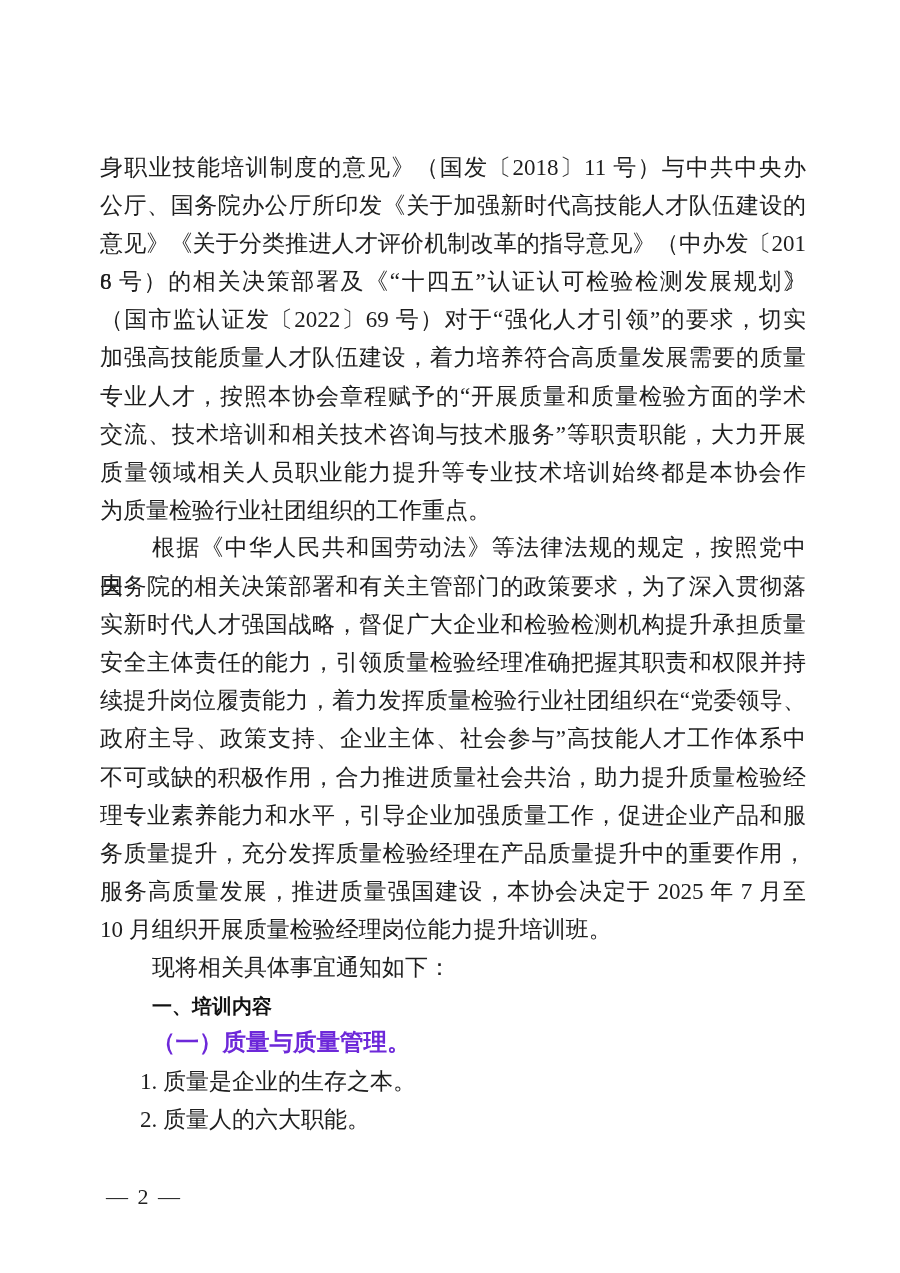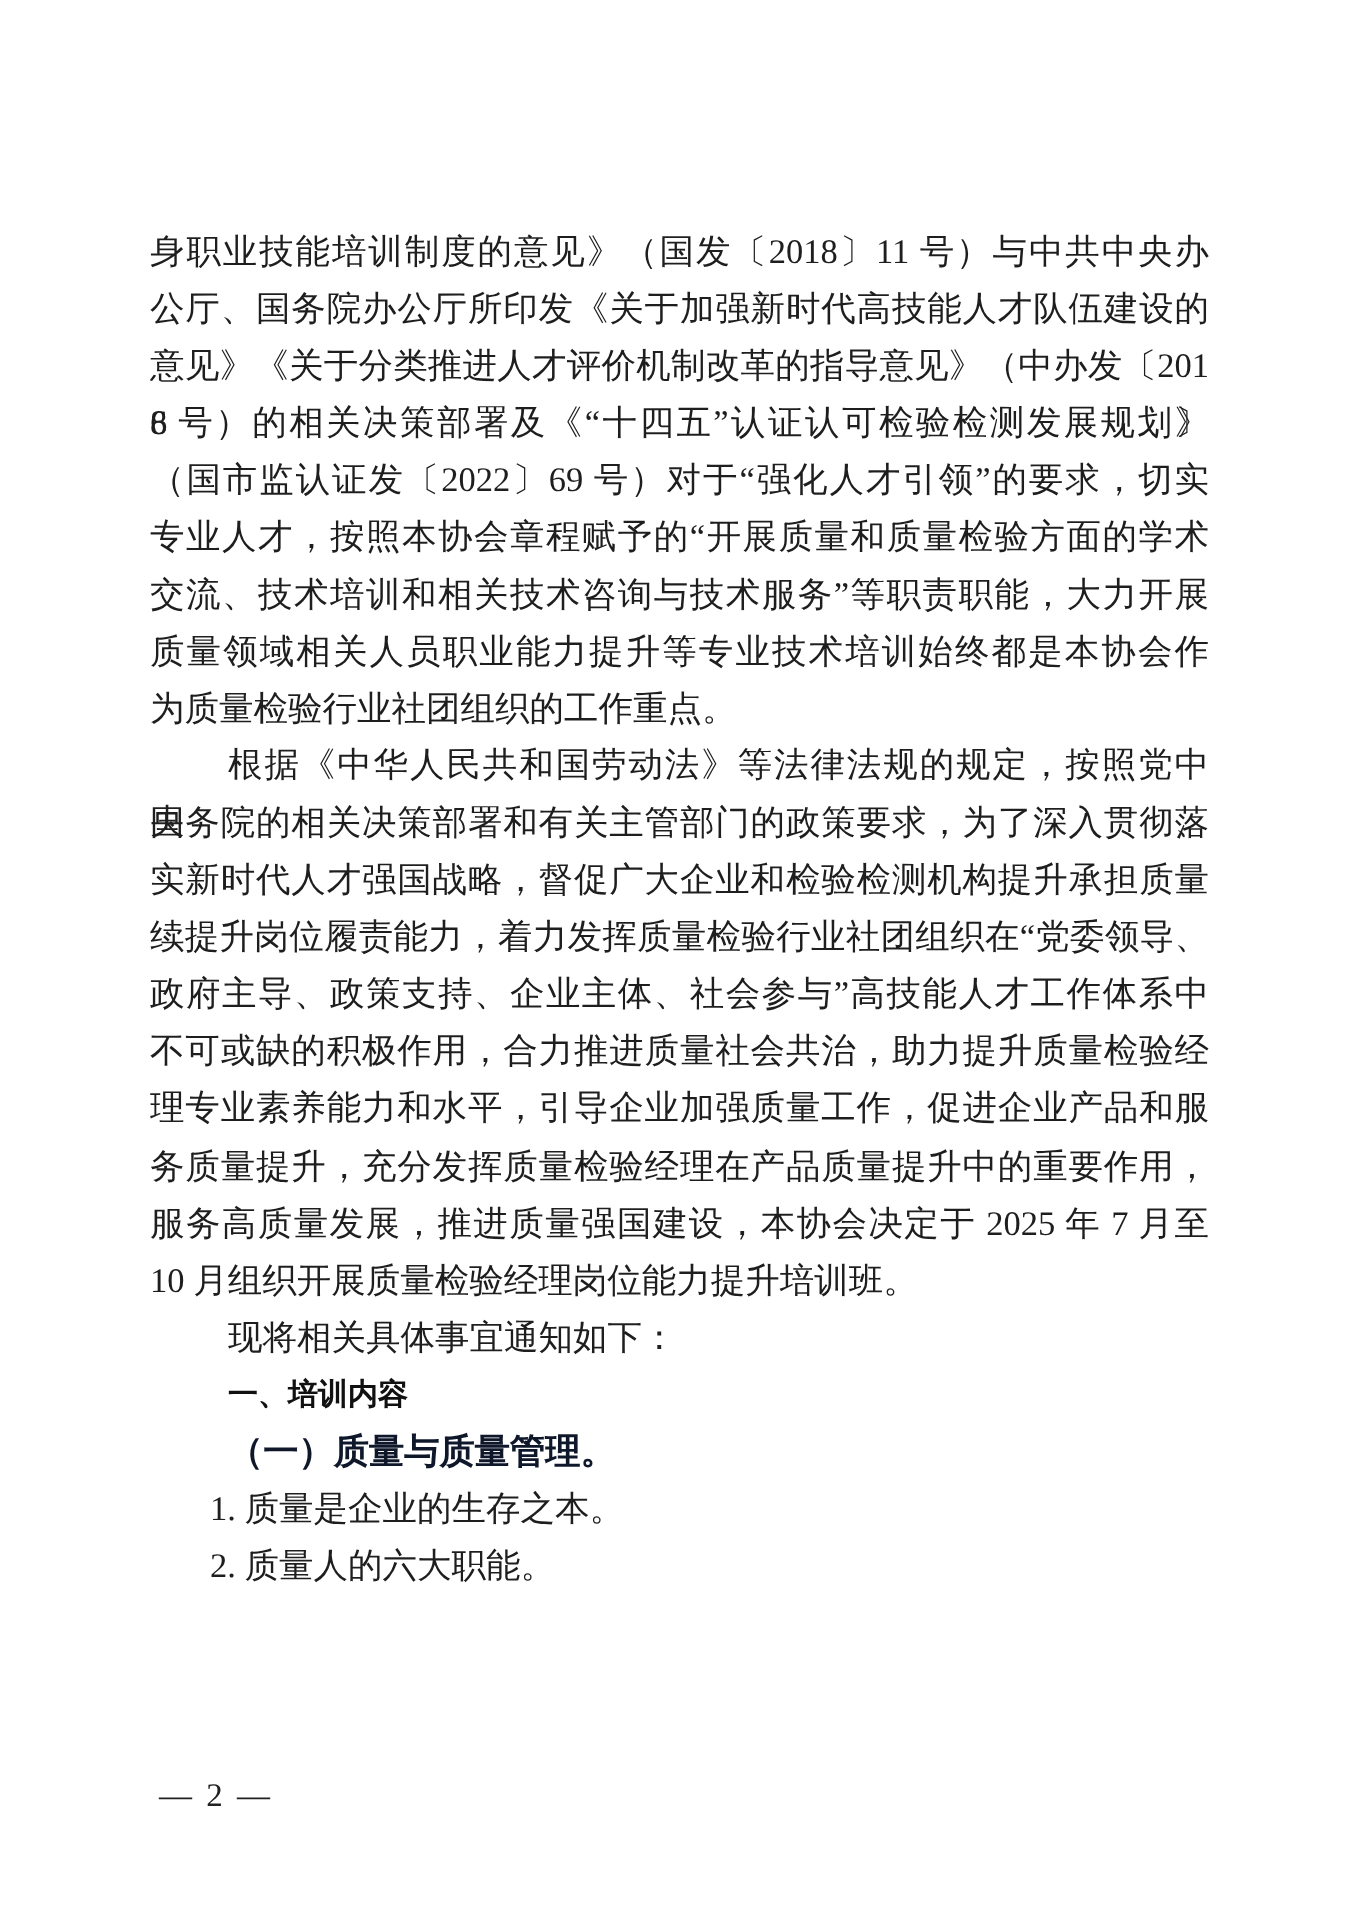--- a/index.html
+++ b/index.html
@@ -43,24 +43,24 @@
   .in { padding-left: 40px; }
   
   .h1 {
     font-family: "Liberation Sans", "DejaVu Sans", sans-serif;
     font-weight: bold;
     font-size: 20px;
     color: #111111;
   }
   
   .h2 {
-    font-family: Liberation Serif, serif;
+    font-family: Liberation Mono, monospace;
     font-weight: bold;
     font-size: 23.5px;
-    color: #0f172a;
+    color: #6d28d9;
   }
   .footer {
     position: absolute;
     left: 106px;
     top: 1184px;
     font-size: 22px;
     color: #222222;
     letter-spacing: 2px;
     font-family: "Liberation Serif", "DejaVu Serif", serif;
   }
@@ -68,27 +68,29 @@
 </head>
 <body>
 
 <div class="page">
   <div class="text-block">
     <div class="l j">身职业技能培训制度的意见》（国发〔2018〕11 号）与中共中央办</div>
     <div class="l j">公厅、国务院办公厅所印发《关于加强新时代高技能人才队伍建设的</div>
     <div class="l j">意见》《关于分类推进人才评价机制改革的指导意见》（中办发〔2018〕</div>
     <div class="l j">6 号）的相关决策部署及《“十四五”认证认可检验检测发展规划》</div>
     <div class="l j">（国市监认证发〔2022〕69 号）对于“强化人才引领”的要求，切实</div>
+    <div class="l j">加强高技能质量人才队伍建设，着力培养符合高质量发展需要的质量</div>
     <div class="l j">专业人才，按照本协会章程赋予的“开展质量和质量检验方面的学术</div>
     <div class="l j">交流、技术培训和相关技术咨询与技术服务”等职责职能，大力开展</div>
     <div class="l j">质量领域相关人员职业能力提升等专业技术培训始终都是本协会作</div>
     <div class="l">为质量检验行业社团组织的工作重点。</div>
     <div class="l j ip">根据《中华人民共和国劳动法》等法律法规的规定，按照党中央、</div>
     <div class="l j">国务院的相关决策部署和有关主管部门的政策要求，为了深入贯彻落</div>
     <div class="l j">实新时代人才强国战略，督促广大企业和检验检测机构提升承担质量</div>
+    <div class="l j">安全主体责任的能力，引领质量检验经理准确把握其职责和权限并持</div>
     <div class="l j">续提升岗位履责能力，着力发挥质量检验行业社团组织在“党委领导、</div>
     <div class="l j">政府主导、政策支持、企业主体、社会参与”高技能人才工作体系中</div>
     <div class="l j">不可或缺的积极作用，合力推进质量社会共治，助力提升质量检验经</div>
     <div class="l j">理专业素养能力和水平，引导企业加强质量工作，促进企业产品和服</div>
     <div class="l j">务质量提升，充分发挥质量检验经理在产品质量提升中的重要作用，</div>
     <div class="l j">服务高质量发展，推进质量强国建设，本协会决定于 2025 年 7 月至</div>
     <div class="l">10 月组织开展质量检验经理岗位能力提升培训班。</div>
     <div class="l ip">现将相关具体事宜通知如下：</div>
     <div class="l ip h1">一、培训内容</div>
     <div class="l ip h2">（一）质量与质量管理。</div>

